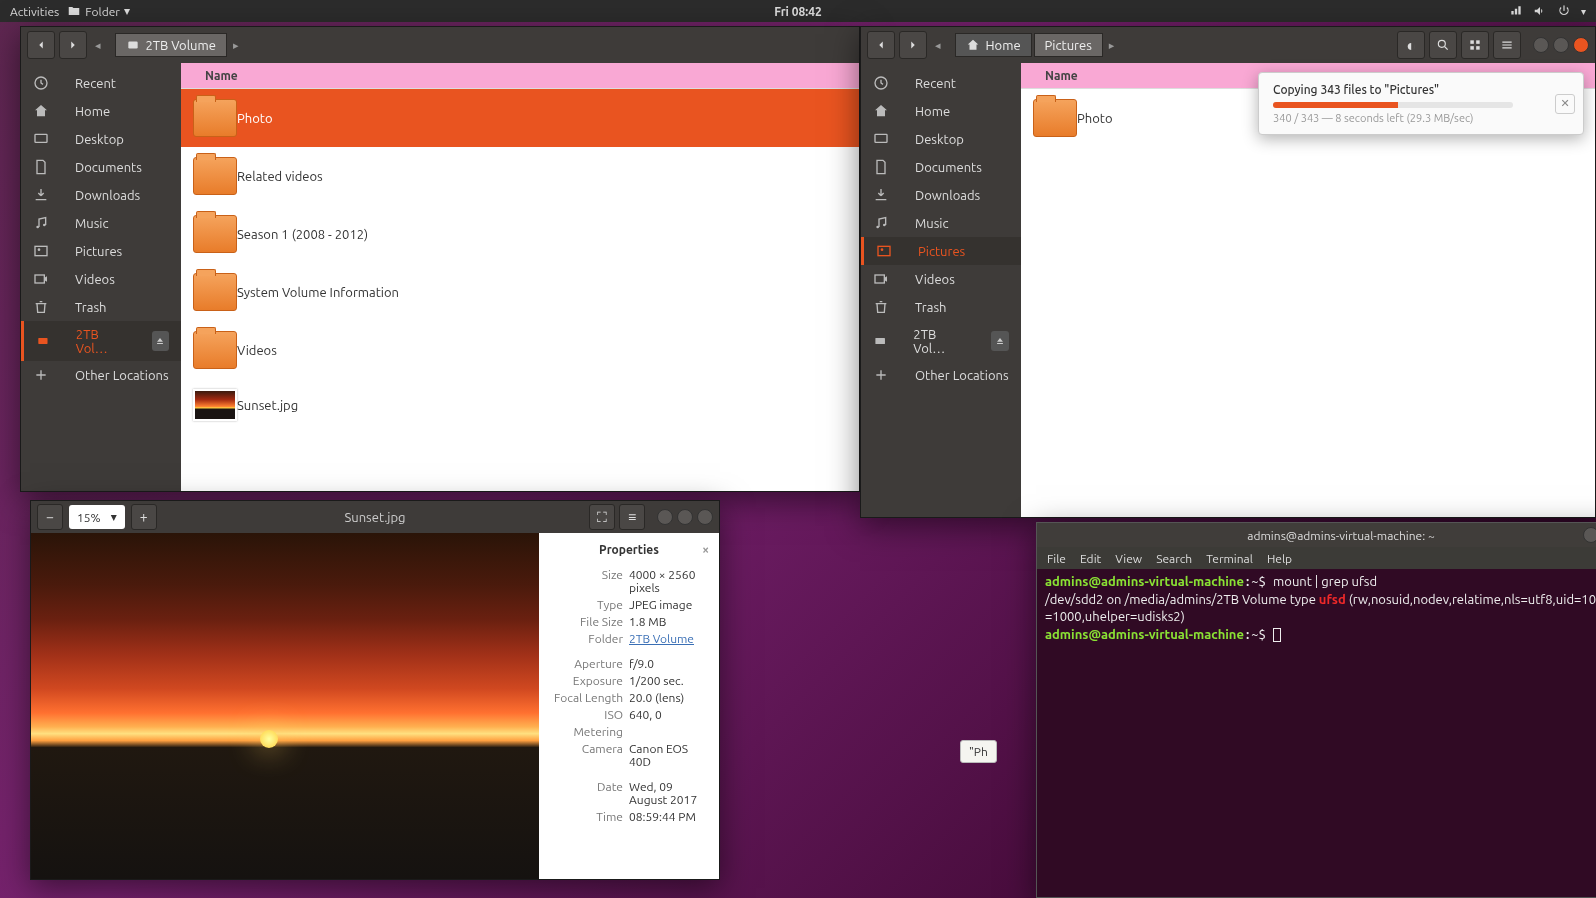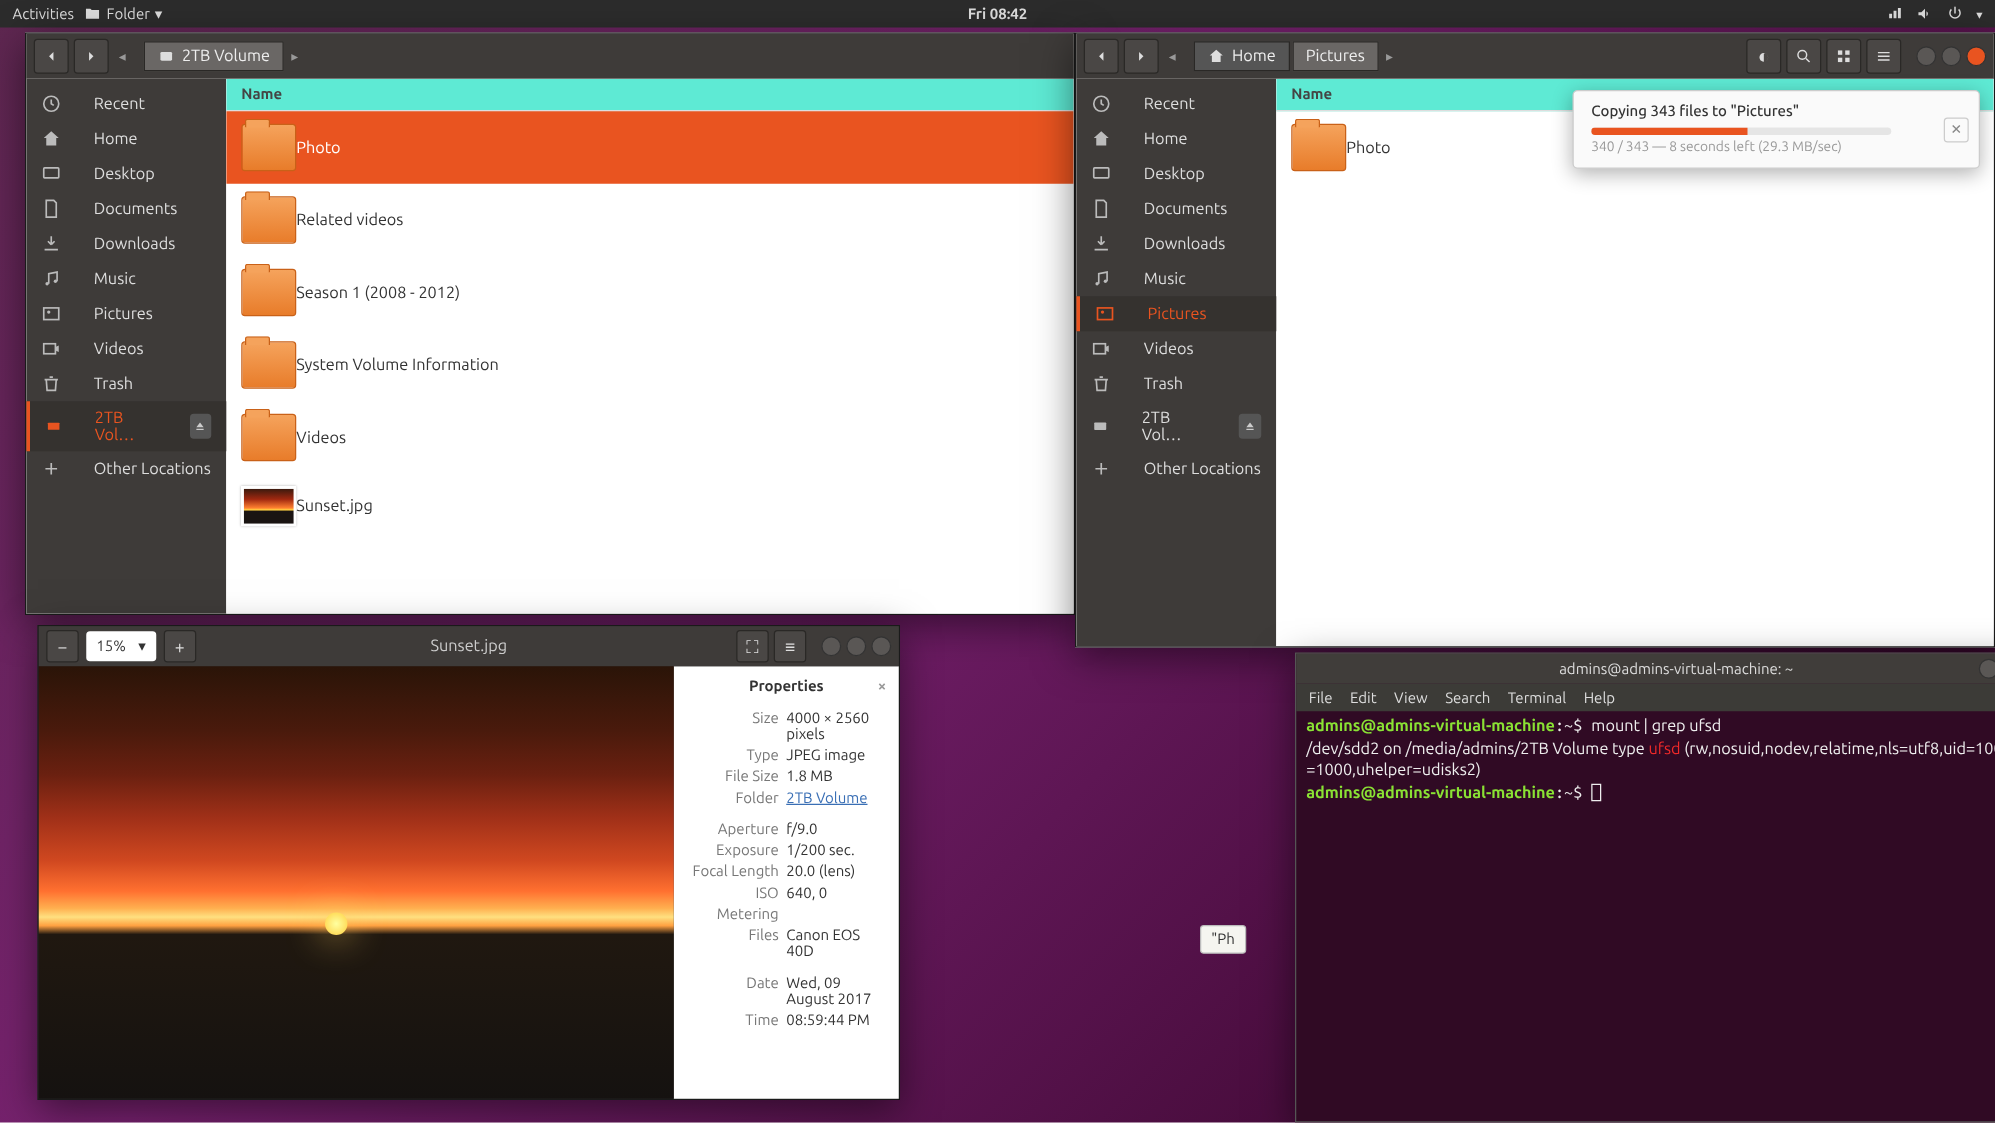--- a/index.html
+++ b/index.html
@@ -30,21 +30,21 @@
 .fm-body { display: flex; flex: 1; overflow: hidden; }
 .fm-sidebar { width: 160px; background: #3e3b39; color: #ddd; font-size: 13px; padding: 6px 0; }
 .fm-side-item { display: flex; align-items: center; gap: 26px; padding: 6px 12px; cursor: pointer; position: relative; }
 .fm-side-item svg { width: 16px; height: 16px; fill: #bbb; }
 .fm-side-item.active { color: #e95420; border-left: 3px solid #e95420; background: #35322f; }
 .fm-side-item.active svg { fill: #e95420; }
 .fm-side-item .eject { margin-left: auto; width: 20px; height: 20px; background: #555; border-radius: 3px; display: flex; align-items: center; justify-content: center; }
 .fm-side-item .eject svg { width: 10px; height: 10px; fill: #ccc; }
 
 .fm-content { flex: 1; background: #fff; overflow: auto; }
-.fm-header-row { background: #5eead4; border-bottom: 1px solid #ddd; padding: 6px 12px; font-size: 12px; color: #444; font-weight: bold; }
+.fm-header-row { background: #f9a8d4; border-bottom: 1px solid #ddd; padding: 6px 24px; font-size: 12px; color: #444; font-weight: bold; }
 .fm-row { display: flex; align-items: center; padding: 10px 12px; font-size: 13px; color: #333; cursor: pointer; }
 .fm-row.selected { background: #e95420; color: #fff; }
 .folder-icon { width: 44px; height: 38px; background: linear-gradient(#f5a35c, #e87c2a); border-radius: 3px; position: relative; border: 1px solid #c96118; }
 .folder-icon::before { content: ''; position: absolute; top: -5px; left: 2px; width: 18px; height: 6px; background: #f5a35c; border-radius: 2px 2px 0 0; border: 1px solid #c96118; border-bottom: none; }
 .file-thumb { width: 44px; height: 32px; background: linear-gradient(#3a1a0e 0%, #a02810 30%, #ff8030 55%, #ffcf40 60%, #1a1412 65%); border: 2px solid #fff; box-shadow: 0 0 2px rgba(0,0,0,0.3); }
 
 
 .img-viewer { position: absolute; background: #333; border: 1px solid #1a1a1a; box-shadow: 0 8px 30px rgba(0,0,0,0.5); display: flex; flex-direction: column; }
 .iv-toolbar { background: #3e3b39; height: 32px; display: flex; align-items: center; padding: 0 6px; gap: 6px; position: relative; }
 .iv-title { position: absolute; left: 50%; transform: translateX(-50%); color: #ccc; font-size: 13px; }
@@ -61,21 +61,21 @@
 .iv-prop-val { flex: 1; color: #333; }
 .iv-prop-val.link { color: #3a6fb5; text-decoration: underline; }
 
 
 .terminal { position: absolute; background: #300a24; border: 1px solid #555; box-shadow: 0 8px 30px rgba(0,0,0,0.5); display: flex; flex-direction: column; }
 .term-title { background: #403d3a; color: #ddd; height: 24px; display: flex; align-items: center; justify-content: center; font-size: 12px; position: relative; }
 .term-win-btns { position: absolute; right: 6px; display: flex; gap: 4px; }
 .term-menu { background: #3c3b37; color: #ddd; height: 22px; display: flex; align-items: center; gap: 14px; padding: 0 10px; font-size: 12px; }
 .term-body { flex: 1; padding: 4px 8px; font-family: "Ubuntu Mono", monospace; font-size: 13px; color: #eee; line-height: 1.35; white-space: pre-wrap; word-break: break-all; }
 .term-prompt { color: #8ae234; font-weight: bold; }
-.term-hl { color: #ef2929; font-weight: normal; }
+.term-hl { color: #ef2929; font-weight: bold; }
 .term-cursor { display: inline-block; width: 8px; height: 14px; border: 1px solid #eee; vertical-align: middle; }
 
 
 .copy-notif { position: absolute; background: #fafafa; border: 1px solid #ccc; border-radius: 4px; box-shadow: 0 4px 16px rgba(0,0,0,0.3); padding: 10px 14px; font-size: 12px; }
 .copy-title { color: #333; font-weight: 500; margin-bottom: 6px; }
 .copy-bar { width: 240px; height: 6px; background: #e5e5e5; border-radius: 3px; overflow: hidden; margin-bottom: 4px; }
 .copy-fill { height: 100%; background: #e95420; }
 .copy-sub { color: #999; font-size: 11px; }
 .copy-close { position: absolute; right: 8px; top: 50%; transform: translateY(-50%); width: 20px; height: 20px; border: 1px solid #ccc; border-radius: 3px; display: flex; align-items: center; justify-content: center; color: #888; cursor: pointer; font-size: 11px; }
 
@@ -449,21 +449,21 @@
         </div>
       <div class="iv-prop-row">
           <div class="iv-prop-label">ISO</div>
           <div class="iv-prop-val">640, 0</div>
         </div>
       <div class="iv-prop-row">
           <div class="iv-prop-label">Metering</div>
           <div class="iv-prop-val"></div>
         </div>
       <div class="iv-prop-row">
-          <div class="iv-prop-label">Files</div>
+          <div class="iv-prop-label">Camera</div>
           <div class="iv-prop-val">Canon EOS 40D</div>
         </div>
       <div style="height:8px"></div>
       <div class="iv-prop-row">
           <div class="iv-prop-label">Date</div>
           <div class="iv-prop-val">Wed, 09 August 2017</div>
         </div>
       <div class="iv-prop-row">
           <div class="iv-prop-label">Time</div>
           <div class="iv-prop-val">08:59:44 PM</div>

